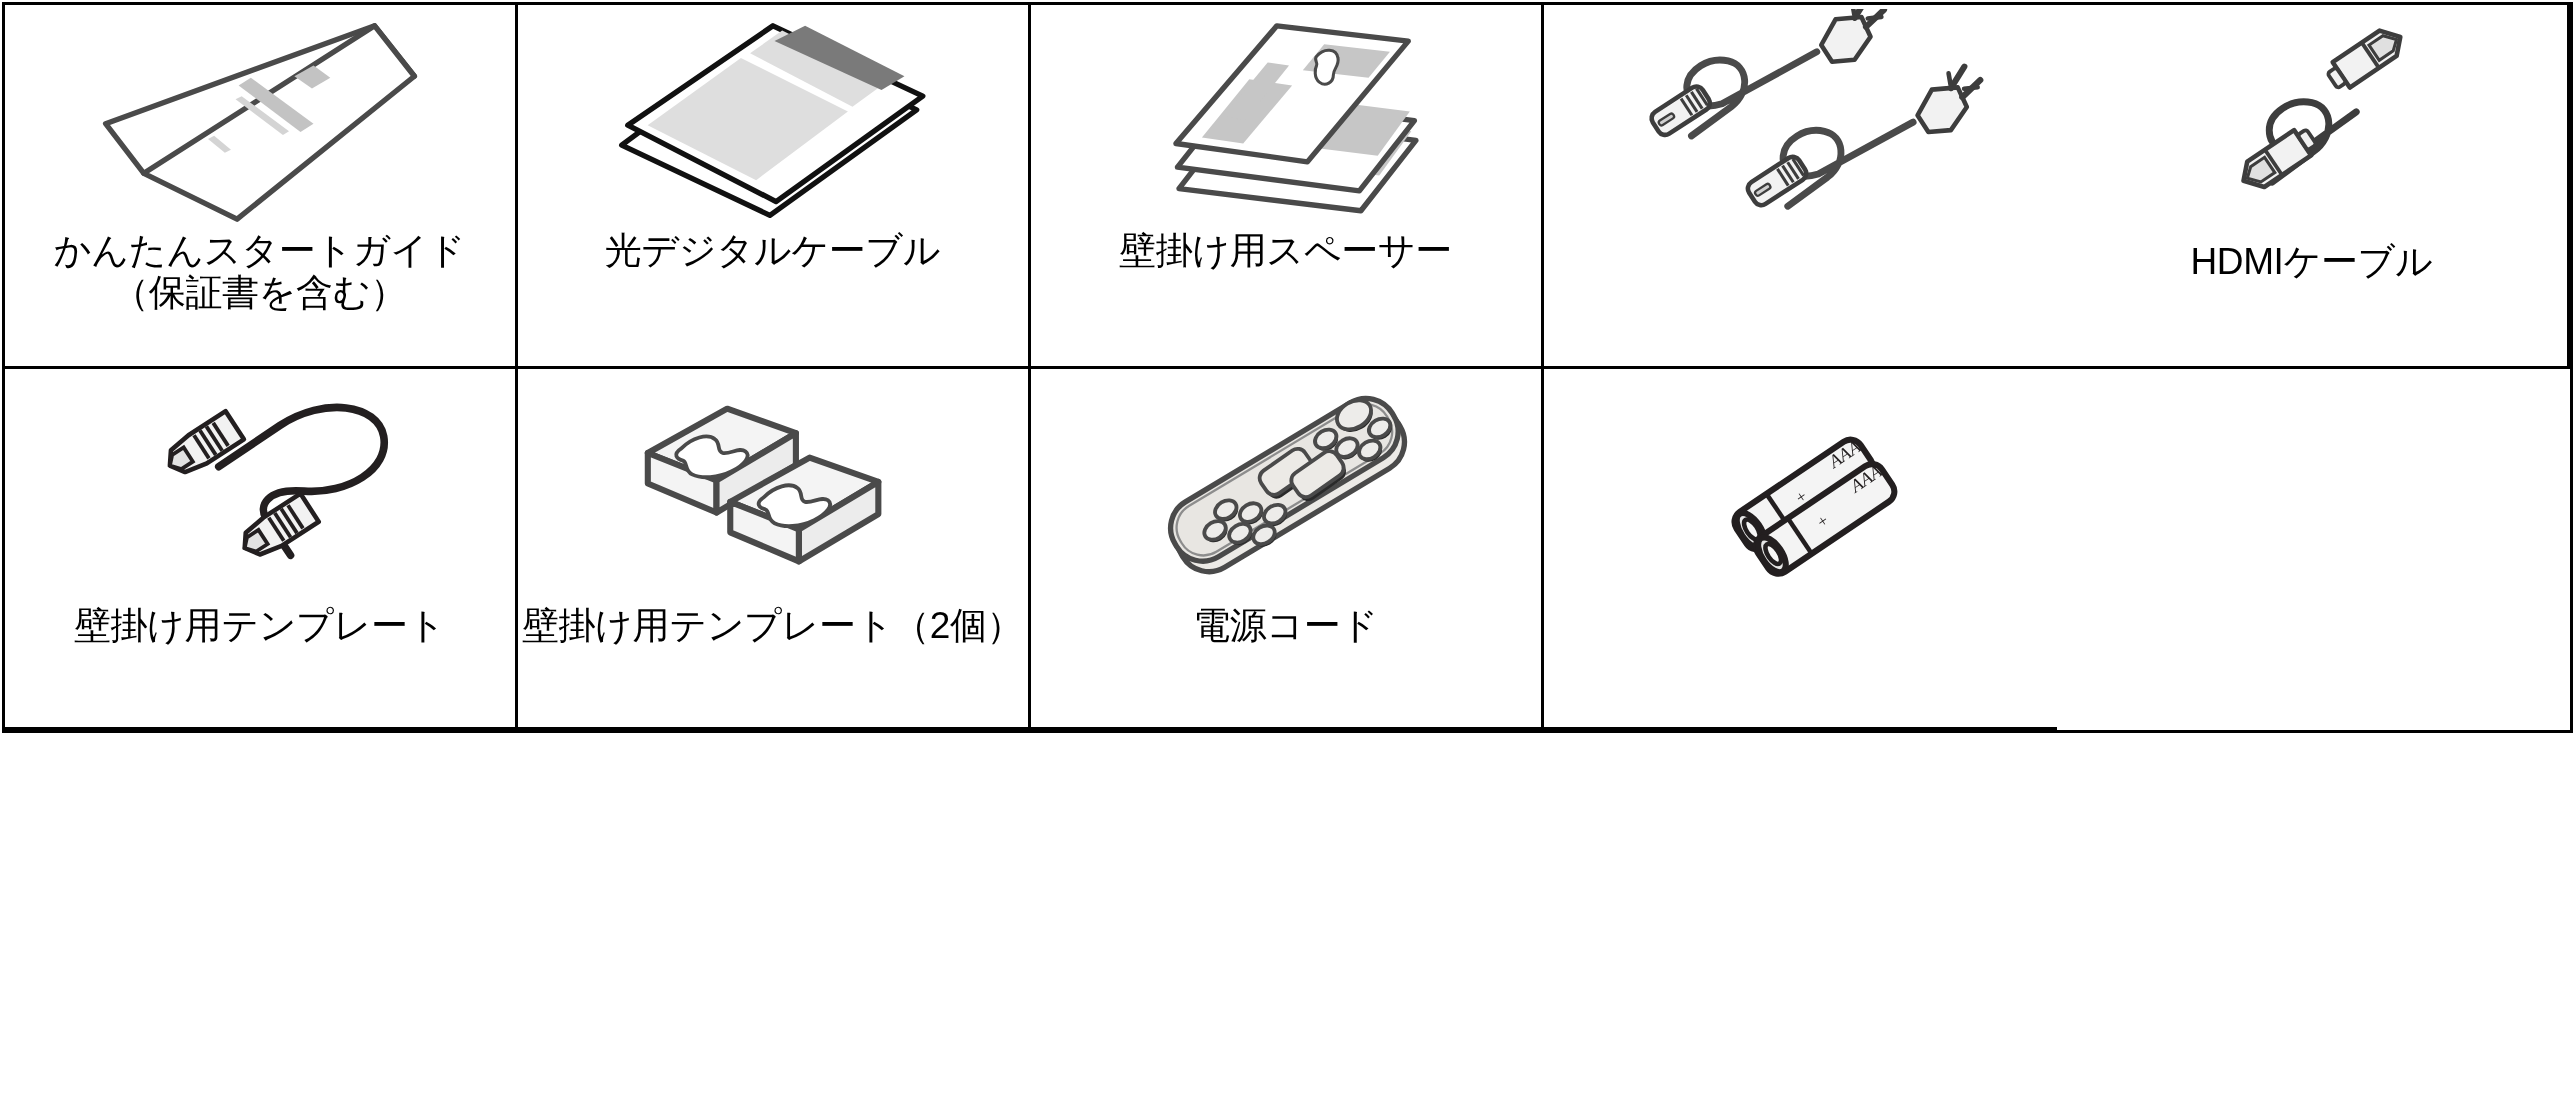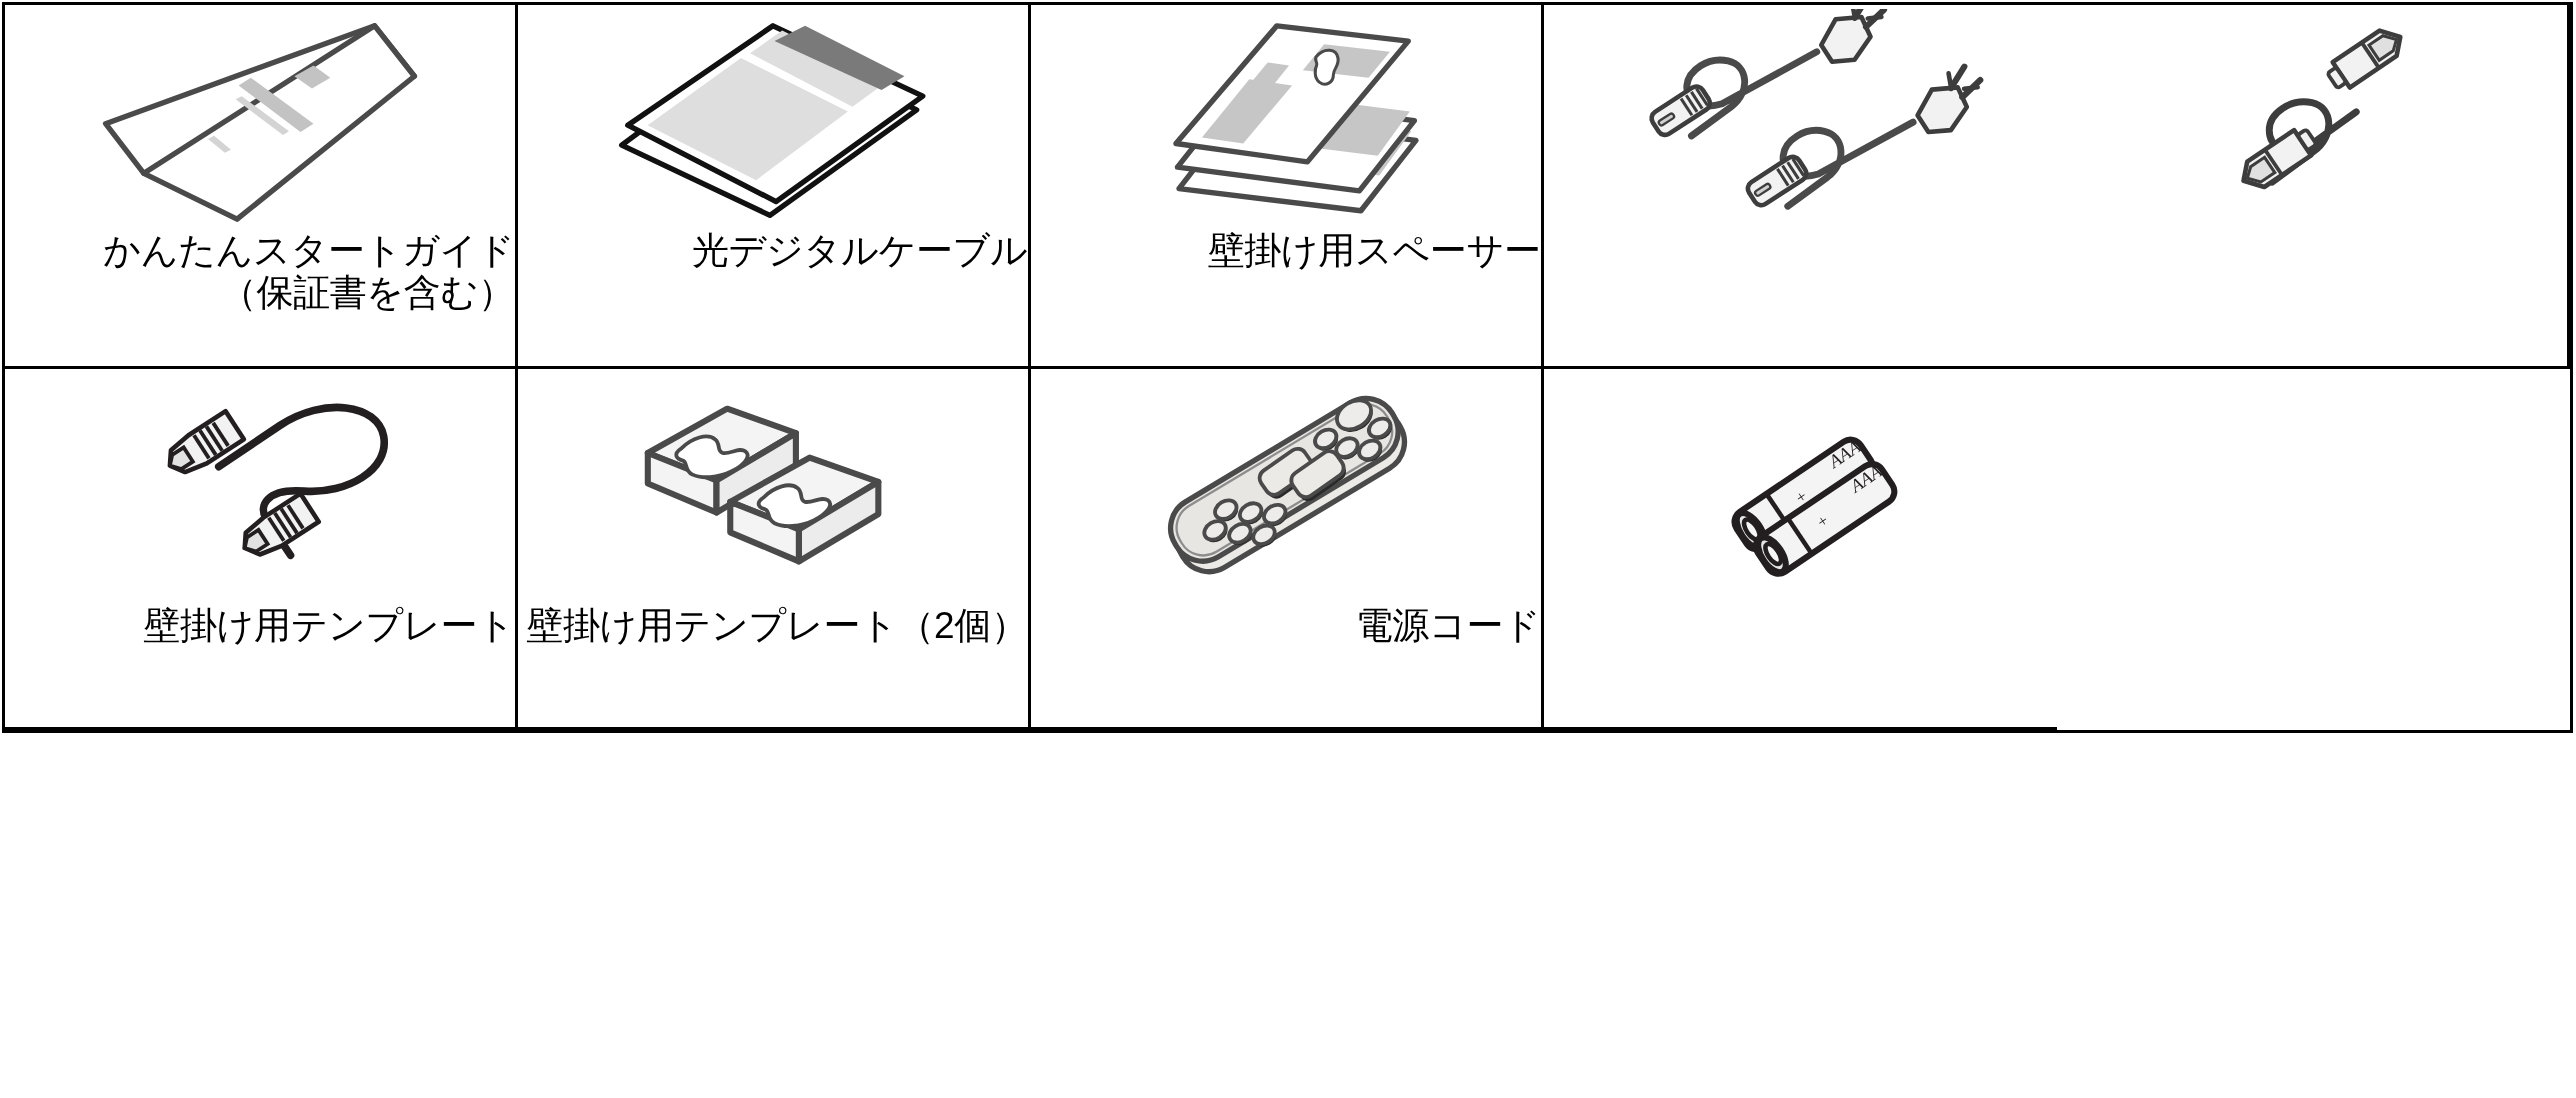--- a/index.html
+++ b/index.html
@@ -45,21 +45,21 @@
     display: flex;
     align-items: center;
     justify-content: center;
   }
   .row1 .art { height: 222px; }
   .row2 .art { height: 229px; }
   .art svg { display: block; }
 
   .label {
     width: 100%;
-    text-align: right;
+    text-align: center;
     font-size: 37px;
     line-height: 1.14;
     color: #000000;
     letter-spacing: -0.4px;
     white-space: pre-line;
     font-weight: 400;
   }
   .row1 .label { margin-top: 3.1px; }
   .row2 .label { margin-top: 7.6px; }
 </style>
@@ -182,20 +182,21 @@
         </g>
 
         <g transform="translate(388,60) rotate(146)">
           <polygon points="0,22 18,4 92,4 92,44 18,44" fill="#f2f2f2" stroke="#3d3d3d" stroke-width="6" stroke-linejoin="round"></polygon>
           <line x1="46" y1="4" x2="46" y2="44" stroke="#3d3d3d" stroke-width="5"></line>
           <polygon points="6,22 18,12 40,12 40,36 18,36" fill="#e0e0e0" stroke="#3d3d3d" stroke-width="4"></polygon>
           <rect x="92" y="12" width="14" height="24" rx="4" fill="#f2f2f2" stroke="#3d3d3d" stroke-width="5"></rect>
         </g>
       </svg>
     </div>
+    <div class="label">HDMIケーブル</div>
   </div>
 
   <div class="row2 cell">
     <div class="art">
       <svg width="398" height="229" viewBox="0 0 520 300">
         <g fill="none" stroke="#231f20" stroke-width="10" stroke-linecap="round" stroke-linejoin="round">
           <path d="M206,128 L286,74 C344,36 414,46 422,88 C430,132 374,164 318,160 C268,156 258,180 268,196 L300,244"></path>
         </g>
 
         <g transform="translate(130,108) rotate(-33)">

